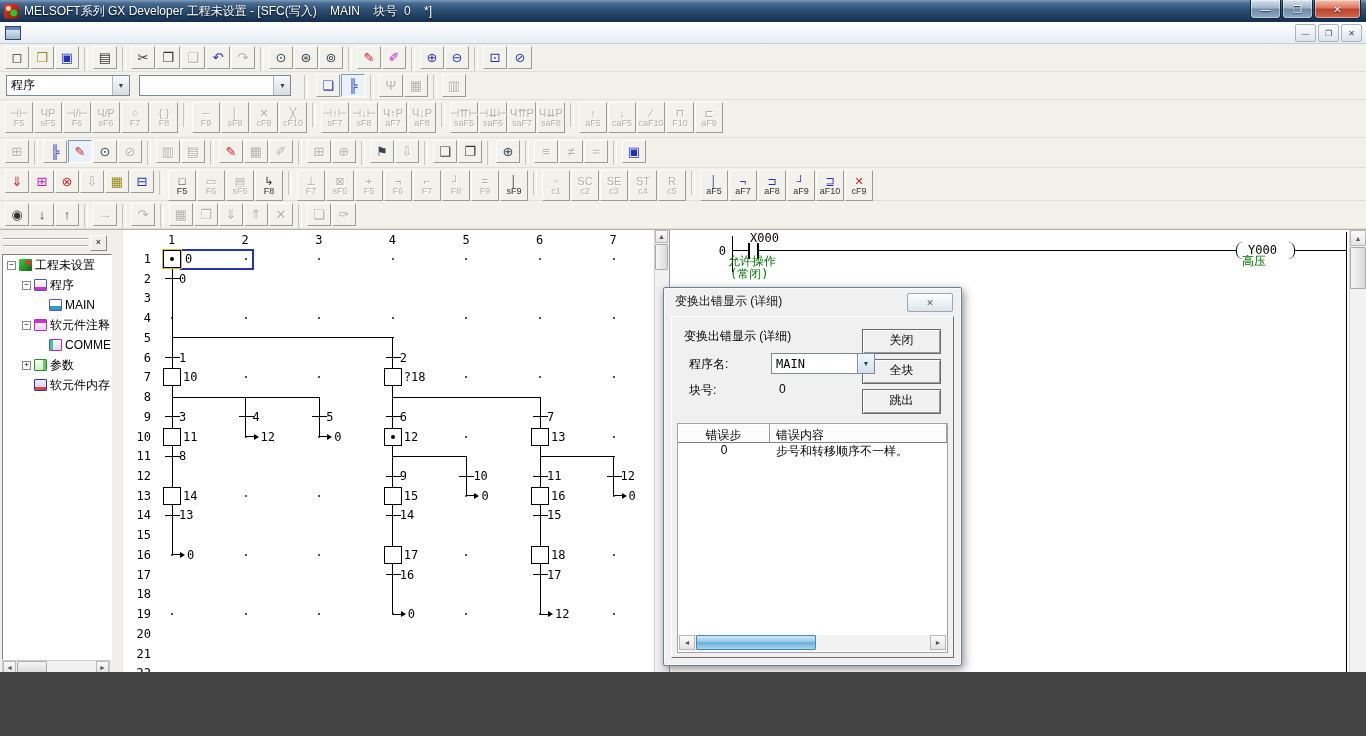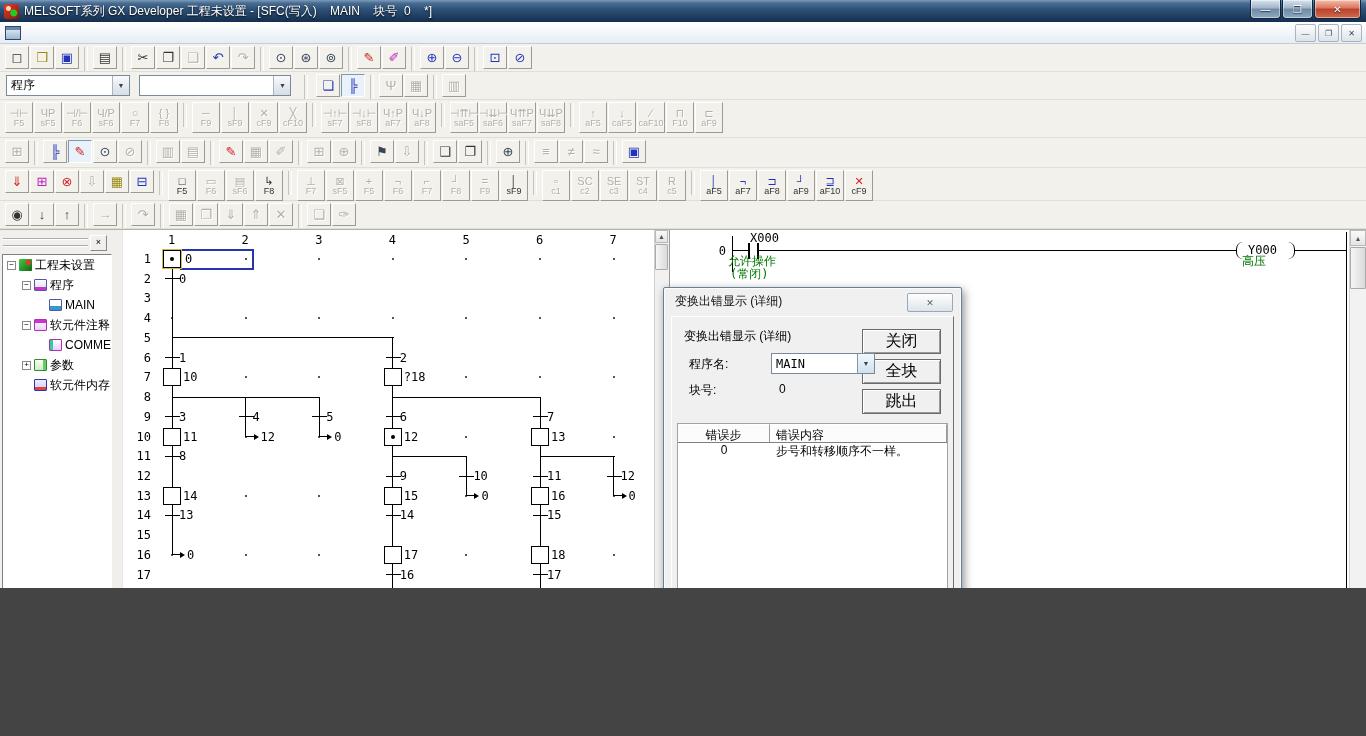--- a/index.html
+++ b/index.html
@@ -1,16 +1,16 @@
 <!DOCTYPE html>
 <html><head>
 <meta charset="utf-8">
 <style>
   html,body{margin:0;padding:0;background:#444;}
-  .app{position:relative;width:1366px;height:588px;background:#f0f0f0;overflow:hidden;
+  .app{position:relative;width:1366px;height:672px;background:#f0f0f0;overflow:hidden;
        font-family:"Liberation Sans","DejaVu Sans",sans-serif;font-size:12px;color:#000;}
   .mono{font-family:"DejaVu Sans Mono",monospace;}
 
   
   .titlebar{height:22px;background:linear-gradient(180deg,#7d9ab8 0%,#476b91 15%,#2c5075 45%,#142e4f 100%);
             display:flex;align-items:center;padding-left:4px;color:#fff;position:relative;}
   .app-icon{width:15px;height:15px;margin-right:5px;border-radius:3px;
             background:radial-gradient(circle at 30% 30%,#ffd2c0 0 2px,transparent 3px),
                        radial-gradient(circle at 65% 60%,#2c2 0 3px,transparent 4px),
                        linear-gradient(135deg,#e2402a,#8d1408);}
@@ -121,21 +121,21 @@
 
   
   #dialog{position:absolute;left:663px;top:57px;width:297px;height:377px;background:#f0f0f0;
           border:1px solid #69809a;border-radius:2px;box-shadow:2px 3px 10px rgba(0,0,0,.45),inset 0 0 0 1px rgba(255,255,255,.7);z-index:50;}
   .dlg-title{height:24px;padding:5px 0 0 11px;font-size:12px;color:#111;}
   .dlg-close{position:absolute;top:5px;right:8px;width:44px;height:17px;border:1px solid #98a8b8;border-radius:2px;
              background:linear-gradient(#ffffff,#dde4ea);color:#566;display:flex;align-items:center;justify-content:center;font-size:9px;}
   .dlg-client{position:absolute;left:7px;right:7px;top:28px;bottom:7px;
               border:1px solid;border-color:#ffffff #6f6f6f #6f6f6f #ffffff;background:#f0f0f0;}
   .dlg-btn{position:absolute;right:12px;width:77px;height:23px;background:#f0f0f0;border:1px solid #6a6a6a;
-           box-shadow:inset 1px 1px 0 #fff,inset -1px -1px 0 #9a9a9a;text-align:center;line-height:21px;font-size:16px;}
+           box-shadow:inset 1px 1px 0 #fff,inset -1px -1px 0 #9a9a9a;text-align:center;line-height:21px;font-size:12px;}
   .dlg-label{position:absolute;font-size:12px;}
   .dlg-combo{position:absolute;left:99px;top:36px;width:104px;height:21px;background:#fff;border:1px solid #7a8a99;
              box-sizing:border-box;display:flex;align-items:center;}
   .dlg-combo .combo-btn{background:linear-gradient(#f2f8fc,#cfe0ee);border-left:1px solid #7a9ab8;}
   #error-list{position:absolute;left:5px;right:5px;top:106px;bottom:4px;background:#fff;
               border:1px solid #a3a3a3;box-sizing:border-box;overflow:hidden;}
   .err-head{display:flex;height:18px;border-bottom:1px solid #808080;background:#fcfcfc;}
   .err-head .hc{box-sizing:border-box;border-right:1px solid #9a9a9a;border-top:1px solid #fff;
                 padding:2px 0 0 6px;font-size:12px;}
   .err-head .hc1{width:92px;text-align:center;padding-left:0;}

